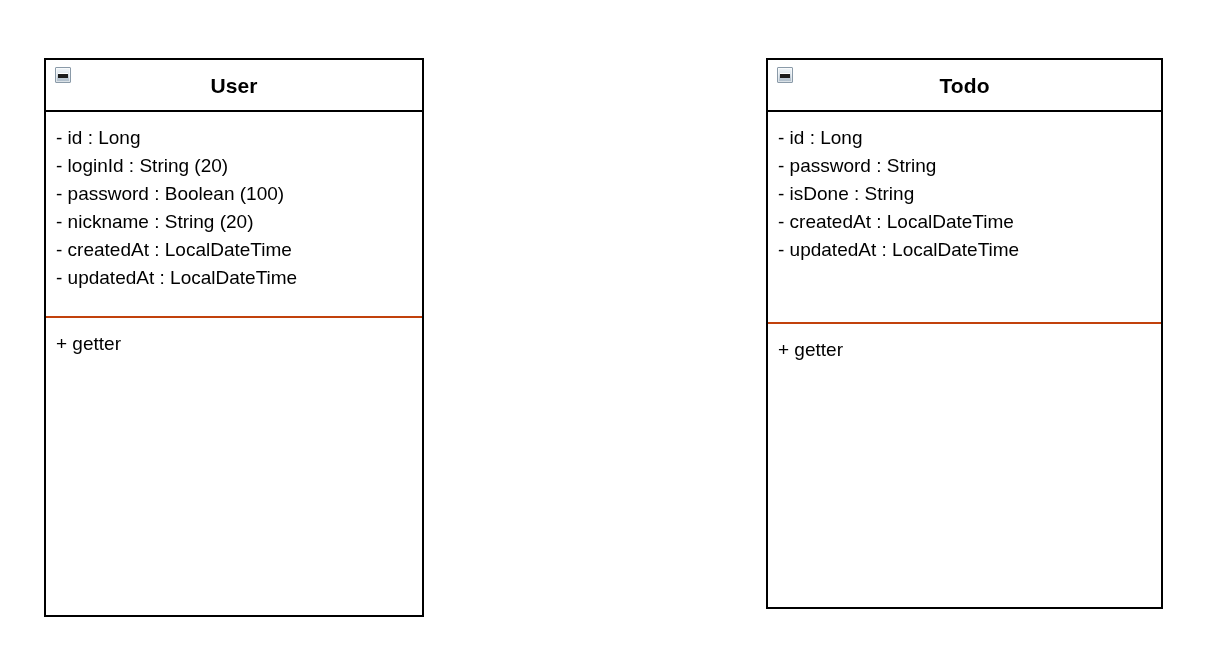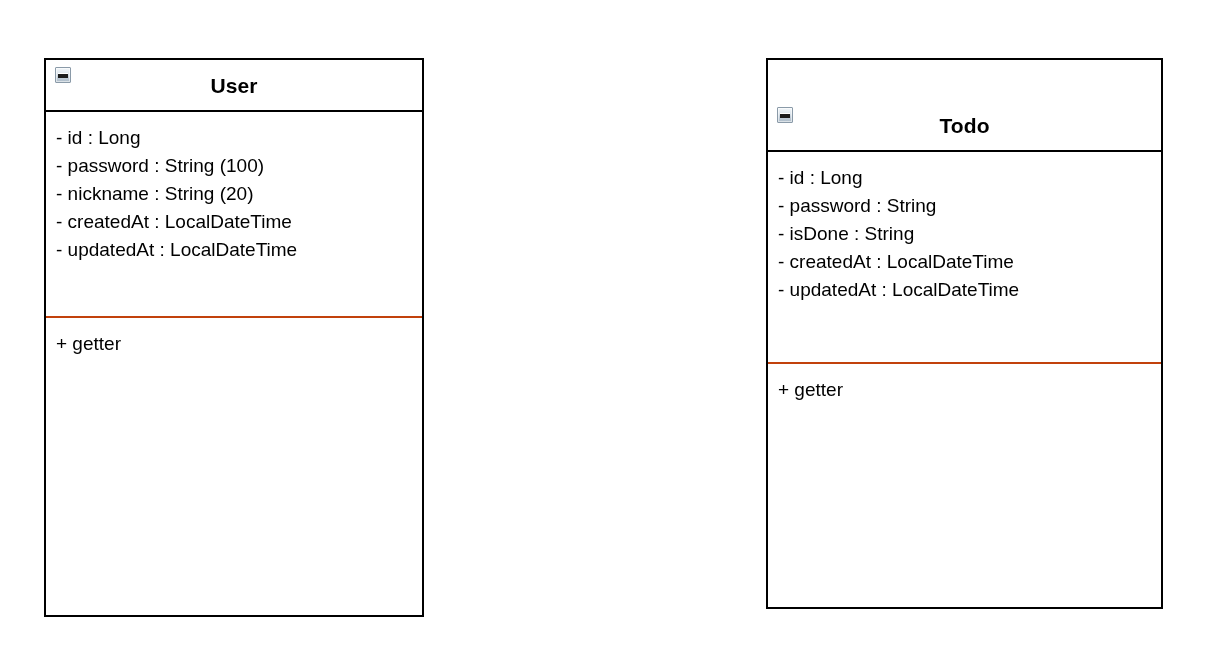--- a/index.html
+++ b/index.html
@@ -108,40 +108,41 @@
   }
   #class-user .uml-header { height: 52px; }
   #class-user .uml-attributes { height: 206px; }
 
   #class-todo {
     left: 766px;
     top: 58px;
     width: 397px;
     height: 551px;
   }
-  #class-todo .uml-header { height: 52px; margin-top: 40px; }
+  #class-todo .uml-header { height: 52px; }
   #class-todo .uml-attributes { height: 212px; }
 </style>
 </head>
 <body>
 
 <div id="canvas">
 
   <div class="uml-class" id="class-user">
 
     <div class="uml-header">
       <span class="collapse-icon">
         <span class="minus-bar"></span>
       </span>
       <span class="uml-title">User</span>
     </div>
 
     <div class="uml-compartment uml-attributes">
       <div class="uml-line">- id : Long</div>
-      <div class="uml-line">- password : String (100)</div>
+      <div class="uml-line">- loginId : String (20)</div>
+      <div class="uml-line">- password : Boolean (100)</div>
       <div class="uml-line">- nickname : String (20)</div>
       <div class="uml-line">- createdAt : LocalDateTime</div>
       <div class="uml-line">- updatedAt : LocalDateTime</div>
     </div>
 
     <div class="uml-compartment uml-methods">
       <div class="uml-line">+ getter</div>
     </div>
 
   </div>

